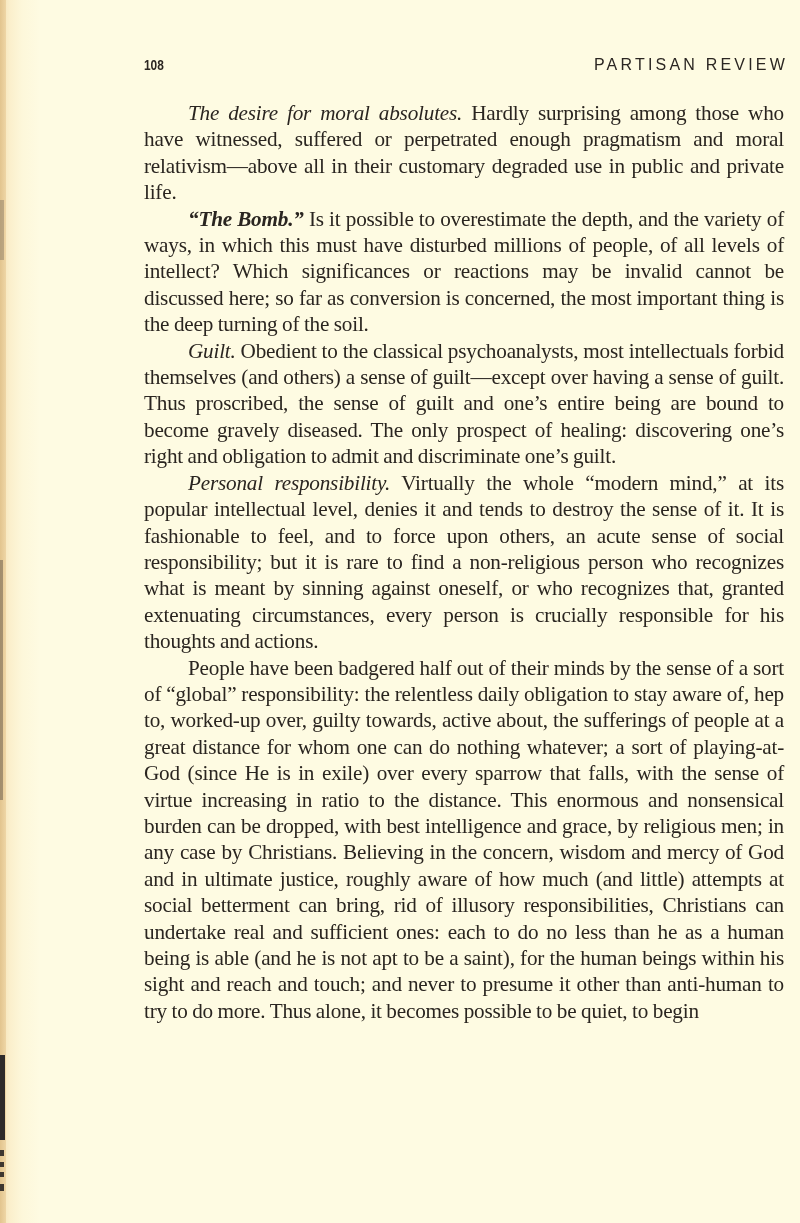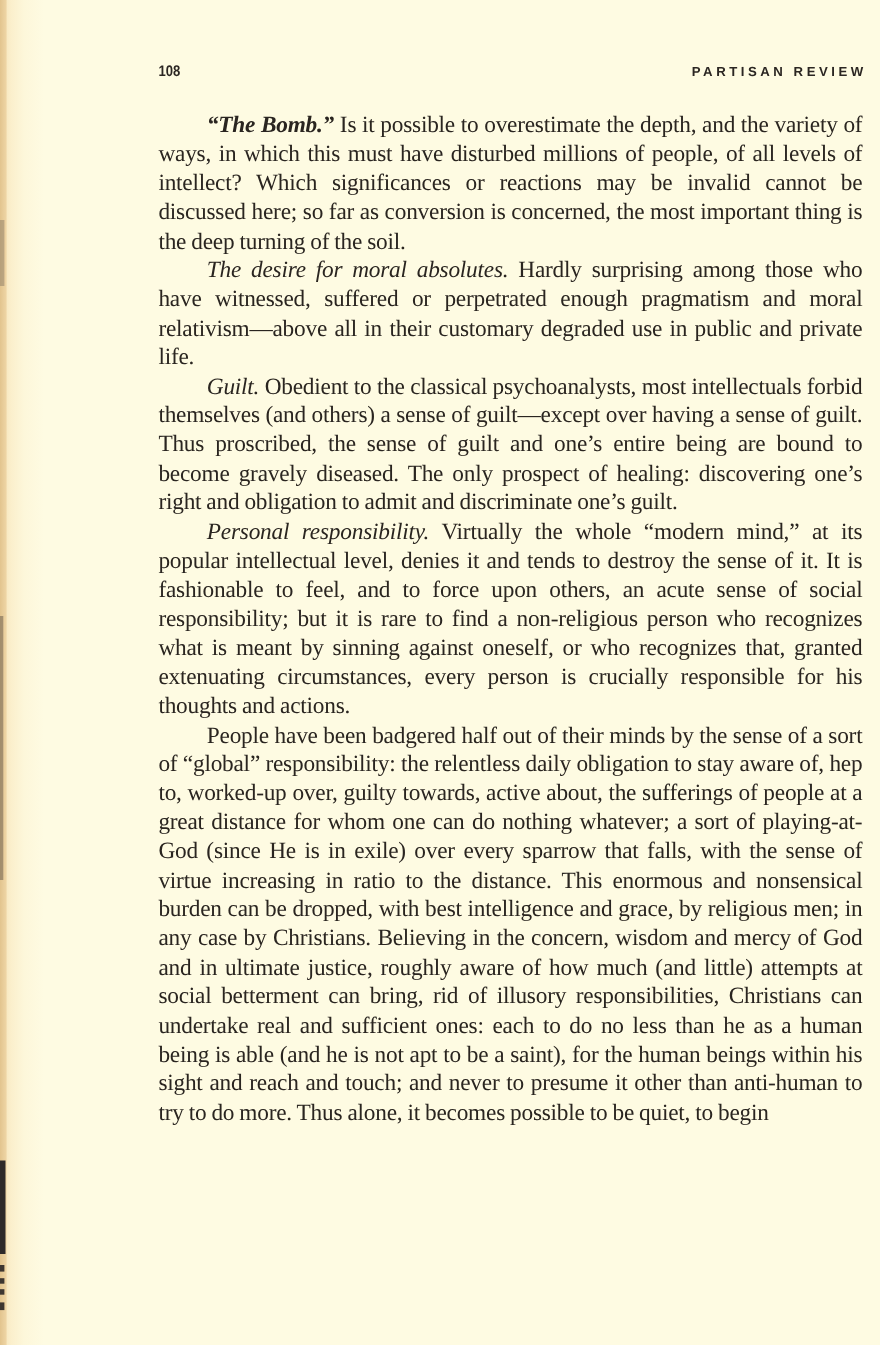--- a/index.html
+++ b/index.html
@@ -59,23 +59,23 @@
       font-weight: bold;
       color: #2b2622;
     }
     .page-number {
       font-size: 14px;
       letter-spacing: 0px;
       transform: scaleX(0.85);
       transform-origin: left;
     }
     .journal-title {
-      font-size: 12px;
+      font-size: 16px;
       letter-spacing: 3.2px;
-      font-weight: bold;
+      font-weight: normal;
       margin-right: -4px;
     }
     .body-text {
       margin-top: 12px;
       font-size: 21.2px;
       line-height: 26.4px;
       text-align: justify;
       hyphens: manual;
       word-spacing: -0.5px;
       letter-spacing: -0.2px;
@@ -104,19 +104,19 @@
 <div class="binding-mark m6"></div>
 <div class="binding-mark m7"></div>
 
 <div class="page-content">
   <div class="running-head">
     <span class="page-number">108</span>
     <span class="journal-title">PARTISAN REVIEW</span>
   </div>
 
   <div class="body-text">
+    <p class="para"><span class="lead-in">The desire for moral absolutes.</span><span> Hardly surprising among those who have witnessed, suffered or perpetrated enough pragmatism and moral relativism—above all in their customary degraded use in public and private life.</span></p>
     <p class="para"><span class="lead-in bold">“The Bomb.”</span><span> Is it possible to overestimate the depth, and the variety of ways, in which this must have disturbed millions of people, of all levels of intellect? Which significances or reactions may be invalid cannot be discussed here; so far as conversion is concerned, the most important thing is the deep turning of the soil.</span></p>
-    <p class="para"><span class="lead-in">The desire for moral absolutes.</span><span> Hardly surprising among those who have witnessed, suffered or perpetrated enough pragmatism and moral relativism—above all in their customary degraded use in public and private life.</span></p>
     <p class="para"><span class="lead-in">Guilt.</span><span> Obedient to the classical psychoanalysts, most intellectuals forbid themselves (and others) a sense of guilt—except over having a sense of guilt. Thus proscribed, the sense of guilt and one’s entire being are bound to become gravely diseased. The only prospect of healing: discovering one’s right and obligation to admit and dis­criminate one’s guilt.</span></p>
     <p class="para"><span class="lead-in">Personal responsibility.</span><span> Virtually the whole “modern mind,” at its popular intellectual level, denies it and tends to destroy the sense of it. It is fashionable to feel, and to force upon others, an acute sense of social responsibility; but it is rare to find a non-religious person who recognizes what is meant by sinning against oneself, or who recognizes that, granted extenuating circumstances, every person is crucially responsible for his thoughts and actions.</span></p>
     <p class="para"><span>People have been badgered half out of their minds by the sense of a sort of “global” responsibility: the relentless daily obligation to stay aware of, hep to, worked-up over, guilty towards, active about, the sufferings of people at a great distance for whom one can do nothing whatever; a sort of playing-at-God (since He is in exile) over every sparrow that falls, with the sense of virtue in­creasing in ratio to the distance. This enormous and nonsensical burden can be dropped, with best intelligence and grace, by religious men; in any case by Christians. Believing in the concern, wisdom and mercy of God and in ultimate justice, roughly aware of how much (and little) attempts at social betterment can bring, rid of illusory responsibilities, Christians can undertake real and sufficient ones: each to do no less than he as a human being is able (and he is not apt to be a saint), for the human beings within his sight and reach and touch; and never to presume it other than anti-human to try to do more. Thus alone, it becomes possible to be quiet, to begin</span></p>
   </div>
 </div>
 
 </body></html>

